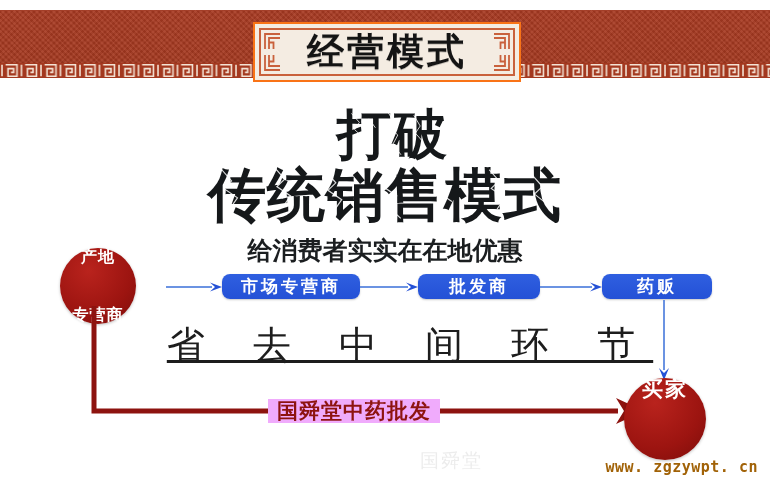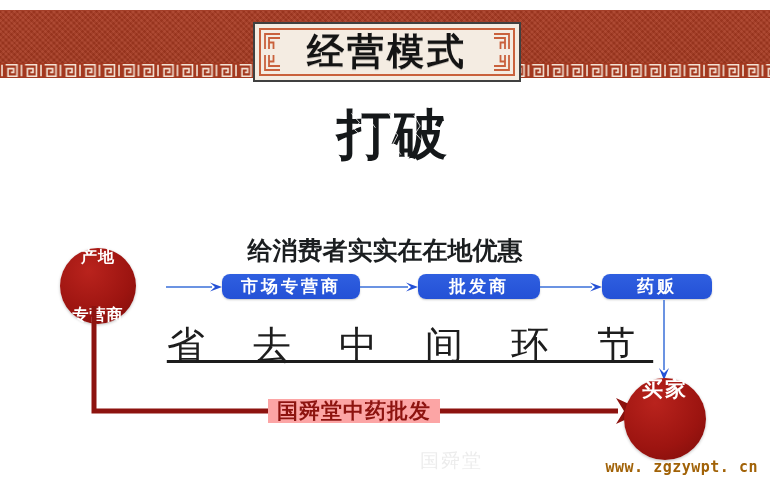--- a/index.html
+++ b/index.html
@@ -21,21 +21,21 @@
   .banner-meander{
     position:absolute;left:0;bottom:0;width:770px;height:15px;
     overflow:hidden;
   }
   .banner-meander svg{display:block;}
 
   
   .title-frame{
     position:absolute;left:253px;top:22px;width:268px;height:60px;
     background:#f4ece2;
-    border:2px solid #404040;
+    border:2px solid #f97316;
     box-sizing:border-box;
     z-index:6;
   }
   .title-frame:before{
     content:"";position:absolute;left:4px;top:4px;right:4px;bottom:4px;
     border:2px solid #c9613c;
   }
   .corner{position:absolute;width:17px;height:17px;z-index:3;}
   .corner svg{display:block;}
   .c-tl{left:9px;top:9px;}
@@ -116,21 +116,21 @@
     letter-spacing:18px;line-height:1;white-space:nowrap;
     text-indent:18px;
     text-decoration:underline;
   }
 
   
   .red-path{position:absolute;left:88px;top:300px;width:560px;height:125px;}
   .red-path svg{display:block;}
   .brand-label{
     position:absolute;left:268px;top:399px;
-    background:#fca5a5;padding:0 9px;
+    background:#f0abfc;padding:0 9px;
     font-family:"DejaVu Sans","Liberation Sans",sans-serif;
     font-size:21px;font-weight:700;color:#8d130f;letter-spacing:1px;
     line-height:24px;white-space:nowrap;z-index:4;
   }
 
   
   .wm-url{
     position:absolute;right:12px;bottom:6px;
     font-family:"DejaVu Sans Mono","Liberation Mono",monospace;
     font-size:15px;font-weight:700;color:#a16207;letter-spacing:.5px;
@@ -214,20 +214,38 @@
             <path d="M18 6 L28 16 L22 24 L34 34 L28 46"></path>
             <path d="M62 2 L70 14 L64 20 L76 30 L70 40 L80 52"></path>
             <path d="M96 8 L104 20 L98 28 L108 38"></path>
             <path d="M40 12 L48 22"></path>
           </g>
         </svg>
       </span>
     </span>
   </div>
 
+  <div class="headline hl2">
+    <span class="crackwrap">
+      <span>传统销售模式</span>
+      <span class="crack-ov">
+        <svg viewBox="0 0 360 62" preserveAspectRatio="none" xmlns="http://www.w3.org/2000/svg">
+          <g stroke="#ffffff" fill="none" stroke-width="1.2" opacity=".85">
+            <path d="M14 4 L24 16 L16 24 L30 34 L22 46 L32 58"></path>
+            <path d="M68 2 L78 14 L70 22 L84 32 L76 44"></path>
+            <path d="M120 6 L130 18 L122 26 L136 36 L128 48"></path>
+            <path d="M176 2 L186 14 L178 22 L192 32 L184 44 L196 56"></path>
+            <path d="M232 8 L242 20 L234 28 L248 38"></path>
+            <path d="M286 4 L296 16 L288 24 L302 34 L294 46"></path>
+            <path d="M330 10 L340 22 L332 30 L344 40"></path>
+          </g>
+        </svg>
+      </span>
+    </span>
+  </div>
 
   <div class="subhead">给消费者实实在在地优惠</div>
 
   <div class="circle-node" id="node-origin">
     <span>产地</span>
     <span>专营商</span>
   </div>
 
   <span class="b-arrow" id="arr1">
     <svg width="56" height="12" viewBox="0 0 56 12" xmlns="http://www.w3.org/2000/svg">

